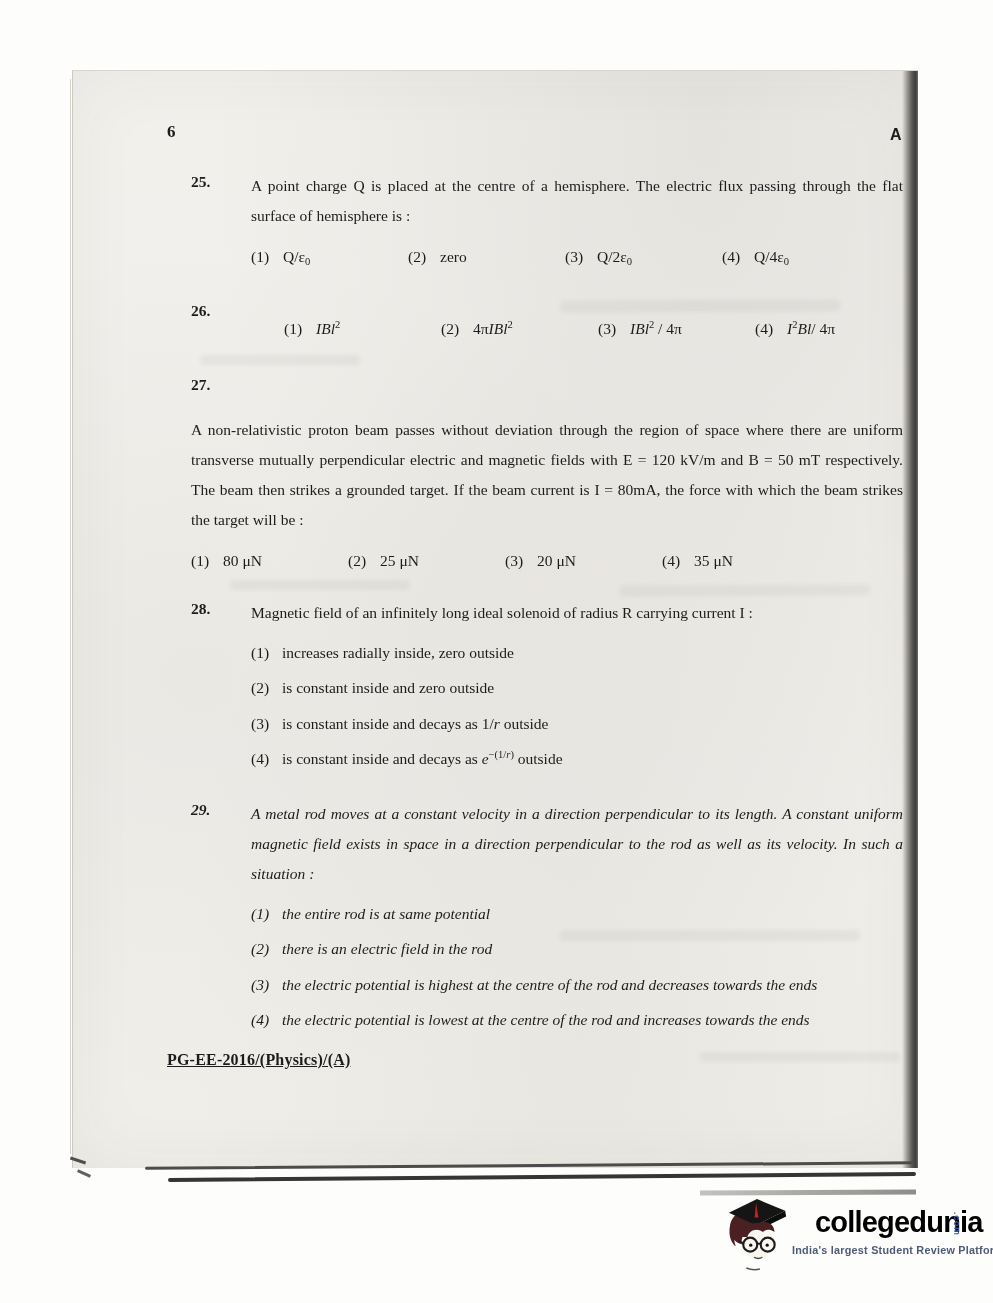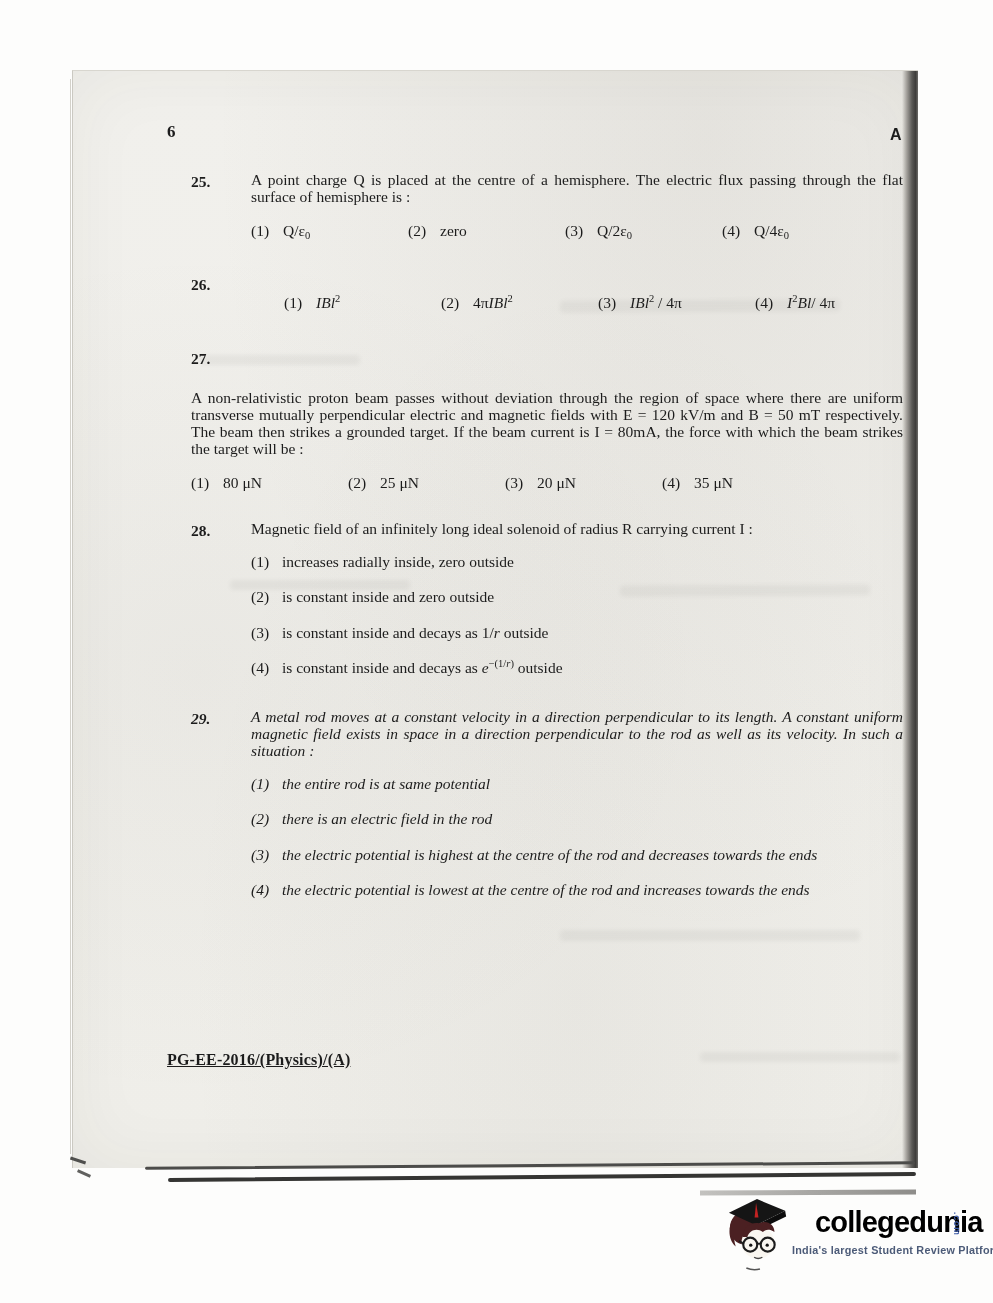--- a/index.html
+++ b/index.html
@@ -40,21 +40,21 @@
     position:absolute; left:817px; top:55px;
     font-family:"Liberation Sans","DejaVu Sans",sans-serif;
     font-weight:700; font-size:16px;
   }
 
   
   .content { position:absolute; left:118px; top:100px; width:712px; }
   .question { display:flex;gap:19px; }
   .qnum { width:41px; flex-shrink:0; font-weight:700; font-size:15.5px; line-height:21.5px; }
   .qbody { flex:1; min-width:0; }
-  .qtext { font-size:15.5px; line-height:17px; text-align:justify; }
+  .qtext { font-size:15.5px; line-height:30px; text-align:justify; }
   sup { font-size:68%; line-height:0; vertical-align:super; }
   sub { font-size:68%; line-height:0; vertical-align:-0.25em; }
 
   .opts-inline { display:flex; font-size:15.5px; line-height:21px; }
   .opts-inline .opt { width:157px; white-space:nowrap; }
   .opts-inline .opt:last-child { width:auto;font-family:Liberation Serif, serif; }
   .marker { display:inline-block; min-width:24px; margin-right:8px; }
 
   .opts-stacked { }
   .opts-stacked .opt { display:flex; margin-top:14px; font-size:15.5px; line-height:21.5px; }

